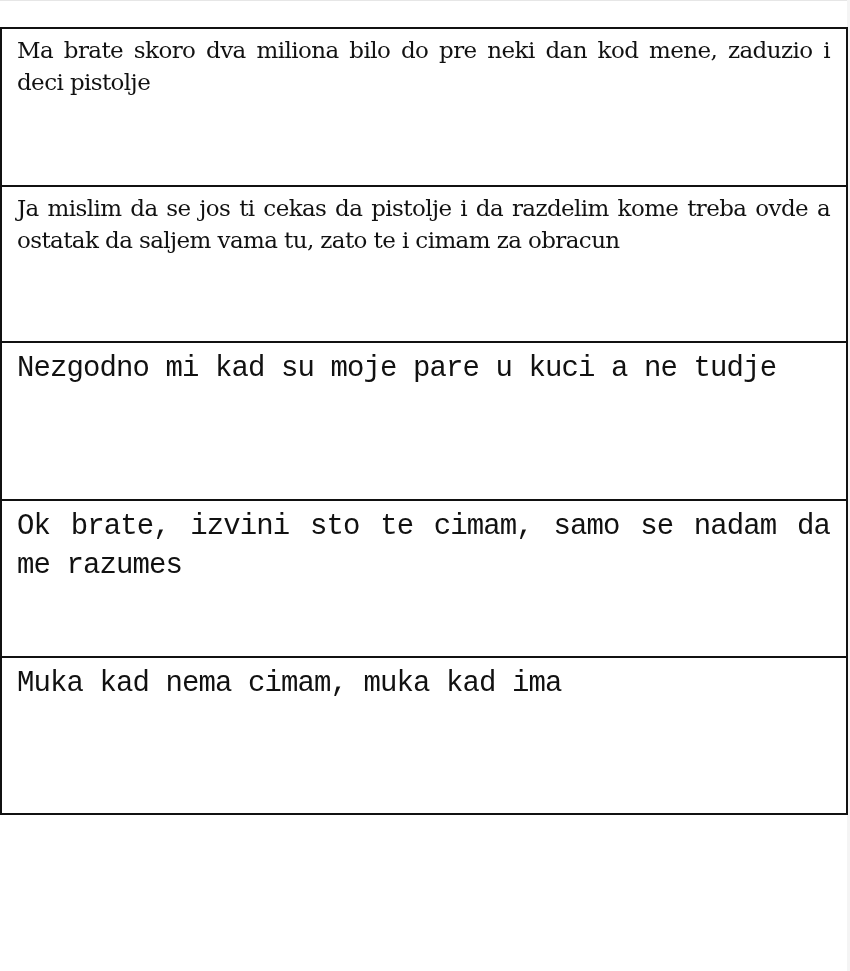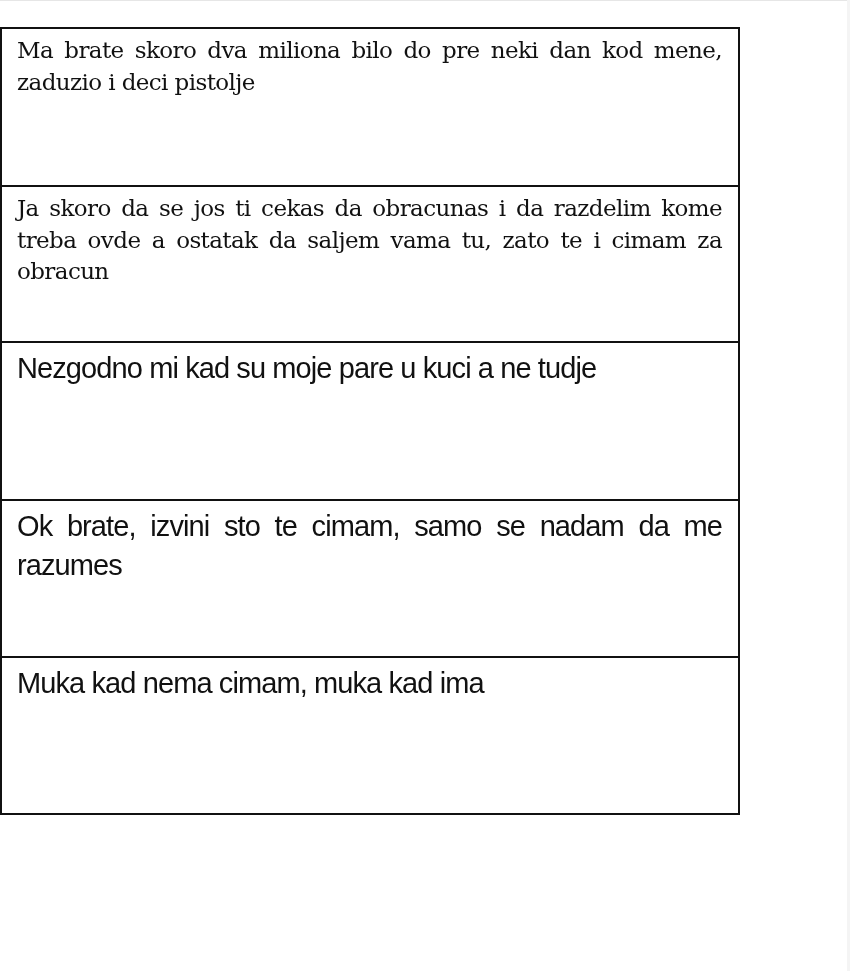--- a/index.html
+++ b/index.html
@@ -26,21 +26,21 @@
       right: 0;
       top: 0;
       width: 3px;
       height: 971px;
       background: #f4f4f4;
     }
     table.messages {
       position: absolute;
       left: 0;
       top: 27px;
-      width: 740px;
+      width: 848px;
       border-collapse: collapse;
       table-layout: fixed;
     }
     table.messages td {
       border: 2px solid #111111;
       vertical-align: top;
       padding: 6px 16px 0 15px;
       color: #111111;
       text-align: justify;
       text-align-last: left;
@@ -49,21 +49,21 @@
     
     td.serif-wide {
       font-family: "DejaVu Serif", serif;
       font-size: 23px;
       line-height: 31.5px;
       letter-spacing: -0.6px;
       word-spacing: 0px;
     }
     
     td.serif-narrow {
-      font-family: Liberation Sans, sans-serif;
+      font-family: Liberation Mono, monospace;
       font-size: 29px;
       line-height: 39px;
       transform-origin: left top;
       letter-spacing: -0.9px;
     }
     tr.r1 td { height: 158px; }
     tr.r2 td { height: 156px; }
     tr.r3 td { height: 156px; }
     tr.r4 td { height: 158px; }
     tr.r5 td { height: 157px; margin-top: 36px; }
@@ -74,21 +74,21 @@
 
 <div class="top-rule"></div>
 <div class="right-strip"></div>
 
 <table class="messages">
   <tbody>
     <tr class="r1">
       <td class="serif-wide">Ma brate skoro dva miliona bilo do pre neki dan kod mene, zaduzio i deci pistolje</td>
     </tr>
     <tr class="r3">
-      <td class="serif-wide">Ja skoro da se jos ti cekas da obracunas i da razdelim kome treba ovde a ostatak da saljem vama tu, zato te i cimam za obracun</td>
+      <td class="serif-wide">Ja mislim da se jos ti cekas da pistolje i da razdelim kome treba ovde a ostatak da saljem vama tu, zato te i cimam za obracun</td>
     </tr>
     <tr class="r4">
       <td class="serif-narrow">Nezgodno mi kad su moje pare u kuci a ne tudje</td>
     </tr>
     <tr class="r5">
       <td class="serif-narrow">Ok brate, izvini sto te cimam, samo se nadam da me razumes</td>
     </tr>
     <tr class="r6">
       <td class="serif-narrow">Muka kad nema cimam, muka kad ima</td>
     </tr>

